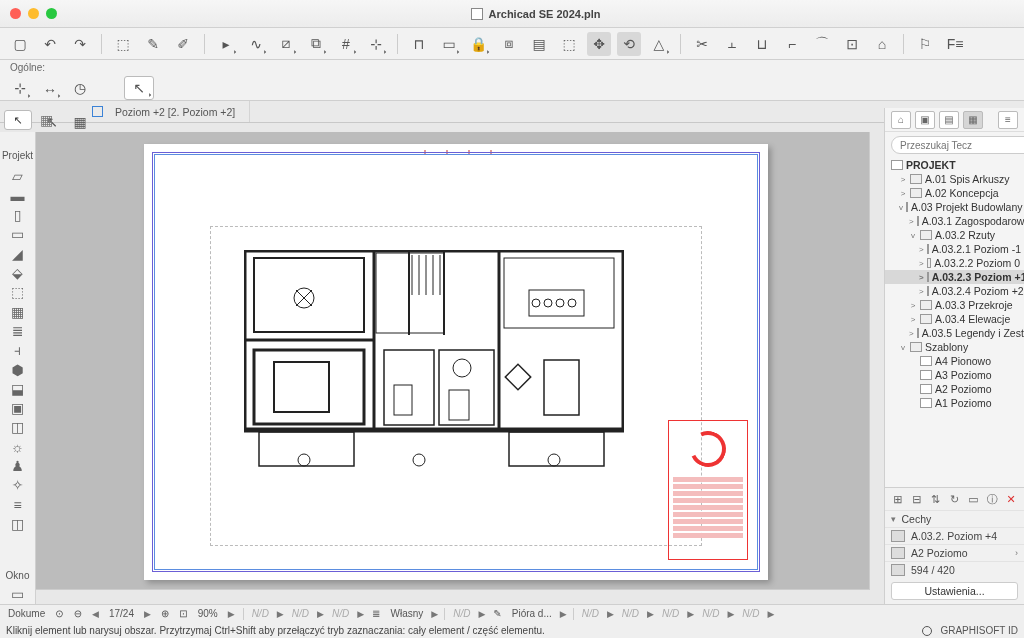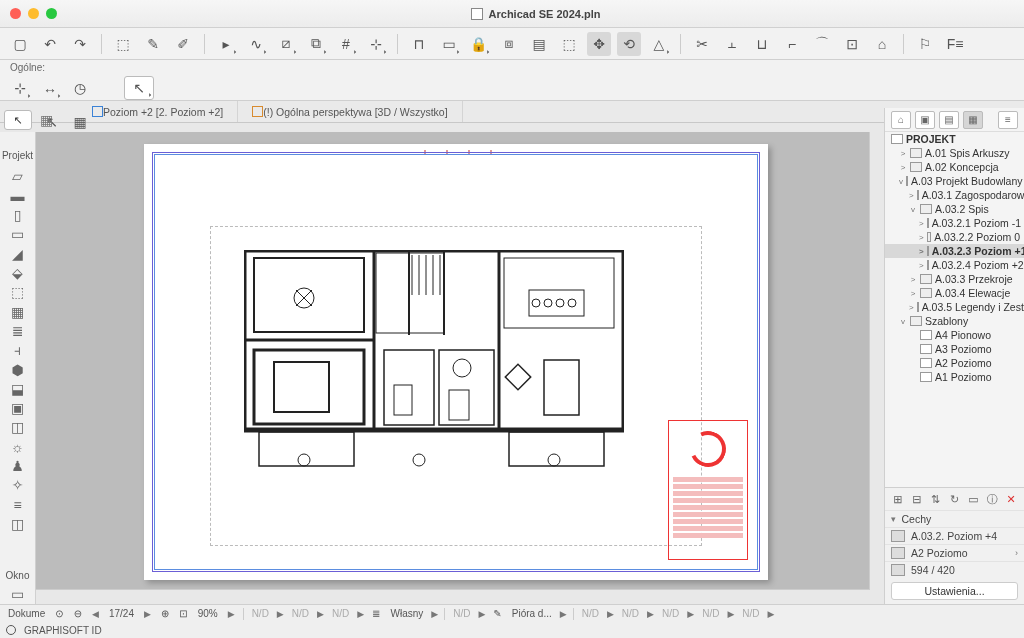--- a/index.html
+++ b/index.html
@@ -22,21 +22,21 @@
 .tbtn.dd::after { content:""; position:absolute; right:1px; bottom:1px; border:3px solid transparent; border-top-color:#777; border-right-color:#777; transform:rotate(45deg) scale(.5);}
 .tsep { width:1px; height:20px; background:#ccc; margin:0 3px; }
 
 .ogolne-label { font-size:10px; color:#666; padding:2px 10px; background:#f2f2f2;}
 
 
 .toolbar2 { height: 26px; background:#f2f2f2; border-bottom:1px solid #cfcfcf; display:flex; align-items:center; padding:0 8px; gap:6px;}
 
 
 .tabs { height:22px; background:#eaeaea; border-bottom:1px solid #c8c8c8; display:flex; align-items:stretch; padding-left:78px; }
-.tab { padding:0 14px; display:flex; align-items:center; gap:0; border-right:1px solid #d4d4d4; color:#555; font-size:10.5px; background:#eaeaea;}
+.tab { padding:0 14px; display:flex; align-items:center; gap:12px; border-right:1px solid #d4d4d4; color:#555; font-size:10.5px; background:#eaeaea;}
 .tab.active { background:#fff; }
 .tab-icon { width:11px; height:11px; display:inline-block; border:1px solid #888; }
 .tab-icon.blue { border-color:#3b82d6; }
 .tab-icon.orange { border-color:#d88b30; }
 .tabs-right { margin-left:auto; display:flex; align-items:center; padding:0 8px; gap:4px; color:#666;}
 
 
 .leftbox { position:absolute; left:0; top:132px; width:36px; bottom:34px; background:#f1f1f1; border-right:1px solid #d0d0d0; display:flex; flex-direction:column; align-items:center; padding-top:0px;}
 .leftbox .lb-head { height:20px; display:flex; align-items:center; justify-content:center; width:100%; gap:4px;}
 .leftbox .lb-label { font-size:10px; color:#555; padding:2px 0 6px;}
@@ -80,24 +80,24 @@
 .nav-lower .ri { width:16px; height:16px; font-size:11px; color:#666; display:flex; align-items:center; justify-content:center;}
 .nav-lower .ri.red { color:#d33;}
 .prop-row { display:flex; align-items:center; padding:2px 6px; gap:6px; font-size:10.5px; color:#444; border-top:1px solid #e3e3e3;}
 .prop-row .pi { width:14px; height:12px; border:1px solid #999; background:#ddd;}
 .settings-btn { margin:4px 6px; padding:2px 6px; background:#fff; border:1px solid #ccc; border-radius:3px; text-align:center; font-size:10.5px; flex:0;}
 
 
 .statusbar { position:absolute; left:0; right:0; bottom:16px; height:18px; background:#efefef; border-top:1px solid #cfcfcf; display:flex; align-items:center; padding:0 6px; gap:6px; font-size:10px; color:#555;}
 .sb-item { display:flex; align-items:center; gap:3px; padding:0 2px;}
 .sb-sep { width:1px; height:12px; background:#ccc;}
-.sb-nd { color:#aaa;}
+.sb-nd { color:#aaa;font-style:italic;}
 .arrow { font-size:9px; color:#777;}
 .hint { position:absolute; left:0; right:0; bottom:0; height:16px; background:#efefef; padding:0 6px; font-size:10px; color:#444; display:flex; align-items:center; justify-content:space-between;}
-.graphisoft { font-size:10px; color:#555; display:flex; align-items:flex-start; gap:8px;}
+.graphisoft { font-size:10px; color:#555; display:flex; align-items:flex-end; gap:8px;}
 .graphisoft .gdot{ width:10px;height:10px;border:1.5px solid #555;border-radius:50%;}
 
 svg { display:block; }
 .plan svg line, .plan svg rect, .plan svg circle, .plan svg path { stroke:#222; fill:none; }
 </style>
 </head>
 <body>
 
 <div class="titlebar">
   <div class="traffic">
@@ -161,24 +161,20 @@
 
 <div class="tabs">
   <div style="position:absolute;left:40px;top:110px;display:flex;gap:4px;">
     <div class="tbtn">↖</div>
     <div class="tbtn">▦</div>
   </div>
   <div class="tab">
     <span class="tab-icon blue"></span>
     <span>Poziom +2 [2. Poziom +2]</span>
   </div>
-  <div class="tab">
-    <span class="tab-icon orange"></span>
-    <span>(!) Ogólna perspektywa [3D / Wszystko]</span>
-  </div>
   <div class="tabs-right">
     <span>☁</span>
     <span class="arrow">▾</span>
   </div>
 </div>
 
 <div class="leftbox">
   <div class="lb-head"></div>
   <div class="lb-label">Projekt</div>
   <div class="lbtn">▱</div>
@@ -291,20 +287,24 @@
 
 <div class="navigator">
   <div class="nav-iconrow">
     <div class="ni">⌂</div>
     <div class="ni">▣</div>
     <div class="ni">▤</div>
     <div class="ni active">▦</div>
     <div style="flex:1"></div>
     <div class="ni">≡</div>
   </div>
+  <div class="nav-search">
+    <input placeholder="Przeszukaj Tecz" style="">
+
+  </div>
   <div class="tree">
     <div class="tree-row" style="font-weight:600">
       <span class="fi doc"></span>
       <span>PROJEKT</span>
     </div>
     <div id="tree-body">
         <div class="tree-row indent1">
           <span class="tw">&gt;</span>
           <span class="fi"></span>
           <span>A.01 Spis Arkuszy</span>
@@ -320,21 +320,21 @@
           <span>A.03 Projekt Budowlany</span>
         </div>
         <div class="tree-row indent2">
           <span class="tw">&gt;</span>
           <span class="fi"></span>
           <span>A.03.1 Zagospodarowani</span>
         </div>
         <div class="tree-row indent2">
           <span class="tw">v</span>
           <span class="fi"></span>
-          <span>A.03.2 Spis</span>
+          <span>A.03.2 Rzuty</span>
         </div>
         <div class="tree-row indent3">
           <span class="tw">&gt;</span>
           <span class="fi"></span>
           <span>A.03.2.1 Poziom -1</span>
         </div>
         <div class="tree-row indent3">
           <span class="tw">&gt;</span>
           <span class="fi"></span>
           <span>A.03.2.2 Poziom 0</span>
@@ -457,17 +457,18 @@
     <span class="arrow">▶</span>
   <span class="sb-item sb-nd">N/D</span>
     <span class="arrow">▶</span>
   <span class="sb-item sb-nd">N/D</span>
     <span class="arrow">▶</span>
   <span class="sb-item sb-nd">N/D</span>
     <span class="arrow">▶</span>
 </div>
 
 <div class="hint">
+  <span>Kliknij element lub narysuj obszar. Przytrzymaj Ctrl+Shift aby przełączyć tryb zaznaczania: cały element / część elementu.</span>
   <span class="graphisoft">
     <span class="gdot"></span>
     <span>GRAPHISOFT ID</span>
   </span>
 </div>
 
 </body></html>

